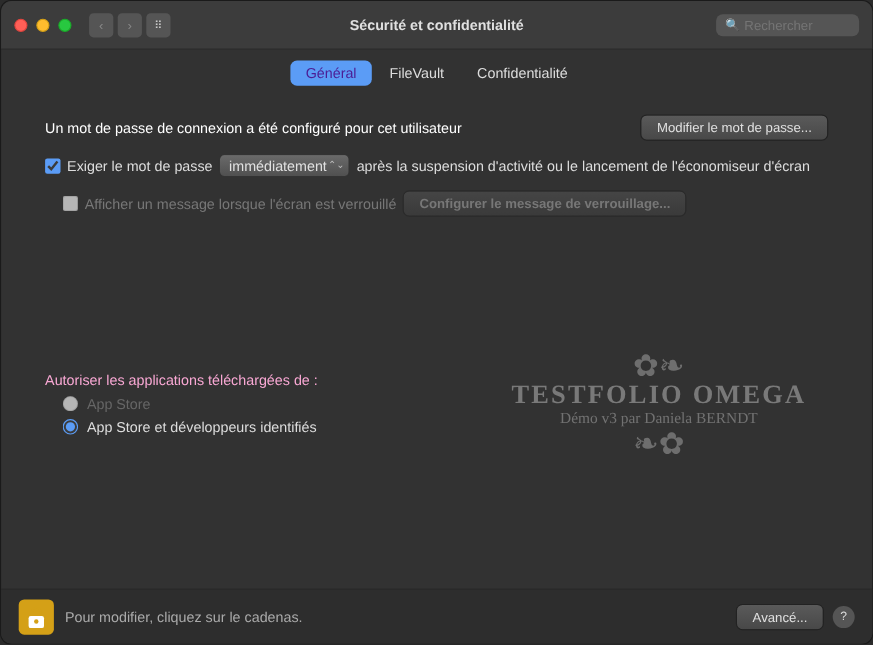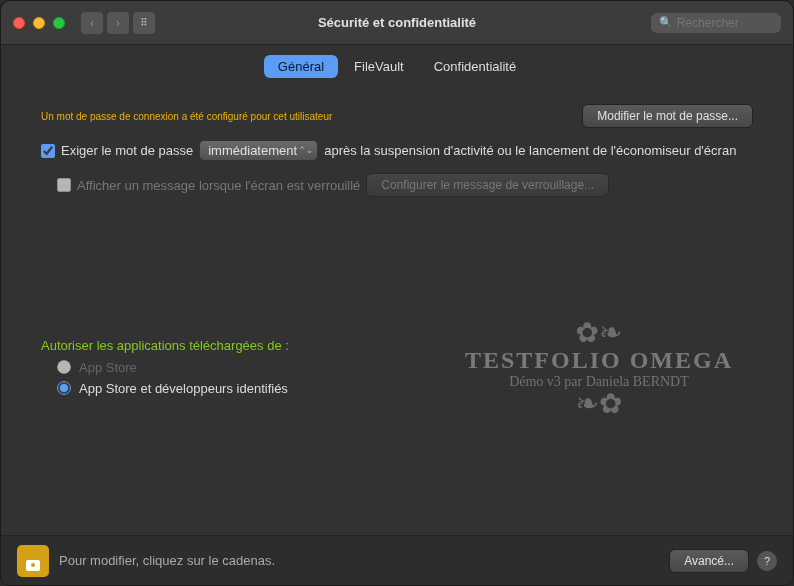--- a/index.html
+++ b/index.html
@@ -132,21 +132,21 @@
     .tab {
       padding: 4px 14px;
       border-radius: 6px;
       font-size: 13px;
       cursor: pointer;
       color: #ddd;
     }
 
     .tab.active {
       background: #5b9cf6;
-      color: #0f172a;
+      color: #4c1d95;
       font-weight: 500;
     }
 
     
     .content {
       flex: 1;
       padding: 10px 40px 0 40px;
       display: flex;
       flex-direction: column;
       gap: 0;
@@ -154,22 +154,22 @@
 
     
     .password-row {
       display: flex;
       align-items: center;
       justify-content: space-between;
       padding: 8px 0;
     }
 
     .password-row-text {
-      font-size: 10px;
-      color: #eab308;
+      font-size: 13px;
+      color: #ffffff;
     }
 
     .mac-button {
       background: linear-gradient(180deg, #5a5a5a 0%, #484848 100%);
       border: 1px solid #222;
       border-radius: 6px;
       color: #e0e0e0;
       font-size: 12px;
       padding: 4px 14px;
       cursor: pointer;
@@ -245,20 +245,21 @@
 
     .checkbox-label.disabled {
       color: #777;
       padding-left: 16px;
     }
 
     .mac-button.disabled {
       color: #777;
       background: linear-gradient(180deg, #454545 0%, #3a3a3a 100%);
       border-color: #2a2a2a;
+      font-weight: bold;
     }
 
     
     .middle-area {
       flex: 1;
       position: relative;
       display: flex;
       align-items: center;
       min-height: 160px;
     }
@@ -293,21 +294,21 @@
       line-height: 1;
     }
 
     
     .download-section {
       padding: 6px 0;
     }
 
     .download-title {
       font-size: 13px;
-      color: #84cc16;
+      color: #f9a8d4;
       margin-bottom: 4px;
     }
 
     .radio-option {
       display: flex;
       gap: 8px;
       padding: 3px 16px;
       font-size: 13px;
     }
 

